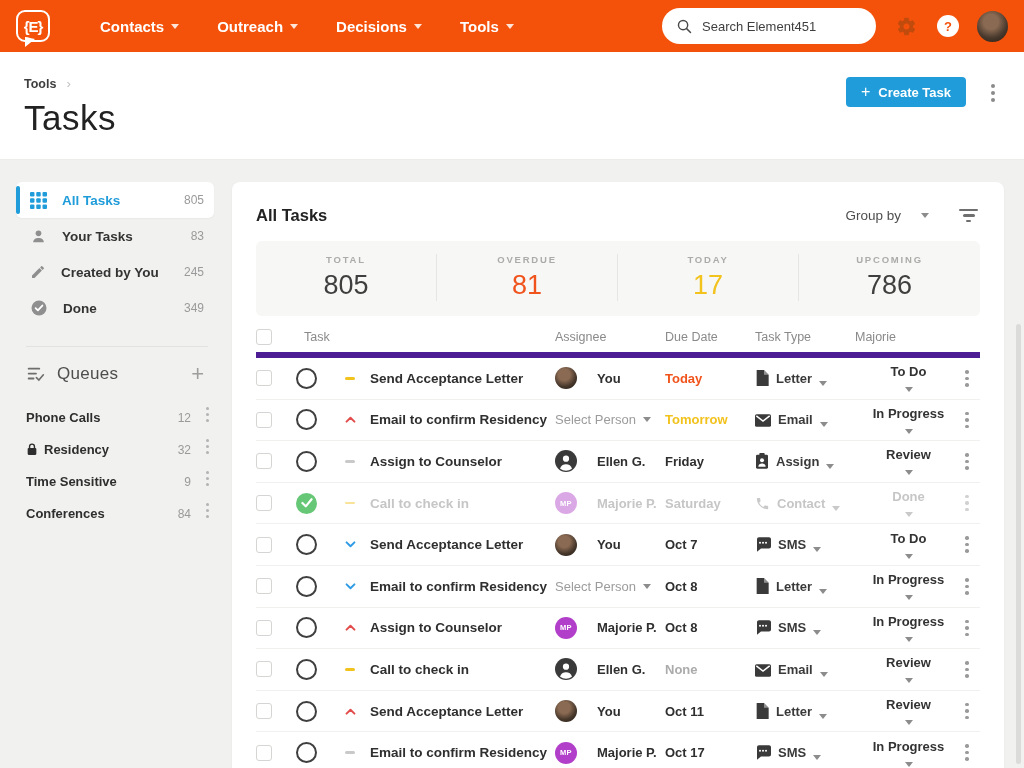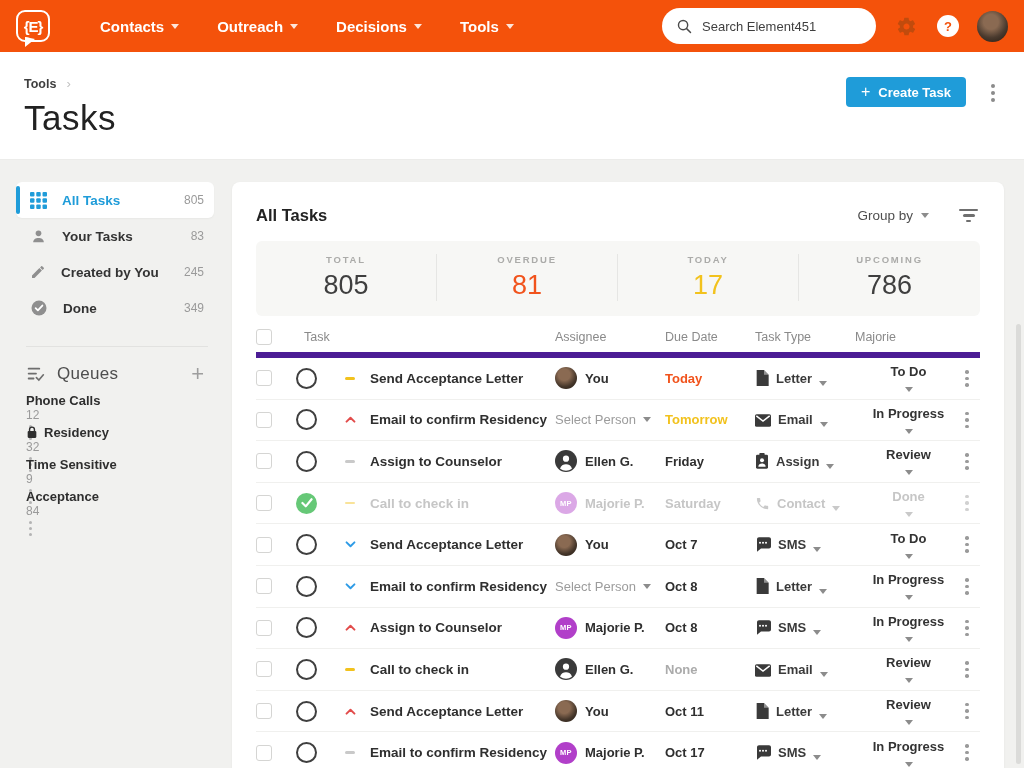--- a/index.html
+++ b/index.html
@@ -40,30 +40,30 @@
   .side-item + .side-item { margin-top:0; }
   .side-item .lbl { font-size:13.5px; font-weight:bold; color:#333; flex:1; }
   .side-item .cnt { font-size:12px; color:#9A9A9A; }
   .side-item.active { background:#fff; box-shadow:0 1px 2px rgba(0,0,0,.04); }
   .side-item.active::before { content:""; position:absolute; left:0; top:4px; bottom:4px; width:4px; background:#1F9CD9; border-radius:3px; }
   .side-item.active .lbl { color:#1F9CD9; }
   .side-divider { border-top:1px solid #E2E2E0; margin:20px 6px 16px 10px; }
   .queues-head { display:flex; align-items:center; gap:11px; padding:0 6px 8px 10px; }
   .queues-head .q-title { font-size:17px; color:#4E4E4E; letter-spacing:.3px; flex:1; }
   .queues-add { color:#9E9E9E; font-size:22px; font-weight:300; cursor:pointer; line-height:1; padding:0 4px; }
-  .queue-item { height:32px; display:flex; align-items:flex-start; padding:0 2px 0 10px; cursor:pointer;flex-direction:column; }
+  .queue-item { height:32px; display:flex; align-items:flex-end; padding:0 2px 0 10px; cursor:pointer; }
   .queue-item .q-lbl { font-size:13px; font-weight:bold; color:#2E2E2E; flex:1; display:flex; align-items:center; gap:6px; }
   .queue-item .cnt { font-size:12px; color:#9A9A9A; margin-right:12px; }
   .queue-item .kebab i { background:#B3B3B3; width:3px; height:3px; }
 
   
   .main-panel { flex:1; background:#fff; border-radius:8px 8px 0 0; box-shadow:0 1px 3px rgba(0,0,0,.05); overflow:hidden; }
   .panel-head { display:flex; align-items:center; padding:24px 24px 14px; }
   .panel-title { font-size:16.5px; font-weight:bold; color:#222; flex:1; }
-  .group-by { display:flex; align-items:center; gap:8px; font-size:13.5px; color:#4E4E4E; cursor:pointer; margin-right:28px;margin-left:45px; }
+  .group-by { display:flex; align-items:center; gap:20px; font-size:13.5px; color:#4E4E4E; cursor:pointer; margin-right:28px;margin-left:45px; }
   .group-by .caret, .dd-caret { border-top-color:#8C8C8C; }
   .filter-ico { display:flex; flex-direction:column; align-items:center; gap:3.5px; cursor:pointer; padding:2px; }
   .filter-ico i { height:2.2px; background:#6F6F6F; border-radius:2px; display:block; }
   .filter-ico i:nth-child(1){width:19px;} .filter-ico i:nth-child(2){width:12px;} .filter-ico i:nth-child(3){width:5px;}
 
   .stats-bar { margin:2px 24px 0; background:#F7F7F5; border-radius:6px; display:grid; grid-template-columns:repeat(4,1fr); padding:13px 0 15px; }
   .stat-cell { text-align:center; border-right:1px solid #E6E6E4; }
   .stat-cell:last-child { border-right:none; }
   .stat-label { font-size:9.5px; font-weight:bold; letter-spacing:1.8px; color:#ABABA9; }
   .stat-value { font-size:27px; font-weight:500; margin-top:5px; color:#3F3F3F; }
@@ -72,21 +72,21 @@
   .t-grid { display:grid; grid-template-columns:40px 42px 24px 1fr 110px 90px 100px 107px 18px; align-items:center; }
   .t-head { height:36px; border-bottom:6px solid #4c1d95; color:#8A8A8A; font-size:12.5px; }
   .t-head .col-task { grid-column:2 / 5; padding-left:8px; }
   .checkbox { width:16px; height:16px; border:1.5px solid #D5D5D3; border-radius:3px; background:#fff; cursor:pointer; }
   .t-row { height:41.6px; border-bottom:1px solid #F0F0EE; }
   .circle { width:21px; height:21px; border:2px solid #3F3F3F; border-radius:50%; cursor:pointer; }
   .circle.done { border:none; background:#66C877; display:flex; align-items:center; justify-content:center; }
   .prio { display:flex; justify-content:center; align-items:center; }
   .prio .dash { width:10px; height:2.6px; border-radius:2px; }
   .task-name { font-size:13.5px; font-weight:bold; color:#2F2F2F; padding-left:8px; cursor:pointer; white-space:nowrap; }
-  .assignee { display:flex; align-items:center; gap:8px; font-size:13px; font-weight:bold; color:#2F2F2F; cursor:pointer; }
+  .assignee { display:flex; align-items:center; gap:20px; font-size:13px; font-weight:bold; color:#2F2F2F; cursor:pointer; }
   .assignee.select-person { font-weight:normal; color:#9C9C9C; gap:7px; }
   .av { width:22px; height:22px; border-radius:50%; flex:none; display:flex; align-items:center; justify-content:center; }
   .av.photo { background:radial-gradient(circle at 42% 35%, #8a6a52 0 30%, #46372b 62%, #1d150d 100%); }
   .av.initials { background:#B13FC9; color:#fff; font-size:7.5px; font-weight:bold; letter-spacing:.3px; }
   .due { font-size:13px; font-weight:bold; }
   .ttype { display:flex; align-items:flex-end; gap:7px; font-size:13px; font-weight:bold; color:#3A3A3A; cursor:pointer; }
   .status { display:flex; align-items:center; gap:8px; font-size:13px; font-weight:bold; color:#333; cursor:pointer;flex-direction:column; }
   .t-row.is-done .task-name, .t-row.is-done .due, .t-row.is-done .status,
   .t-row.is-done .ttype, .t-row.is-done .assignee { color:#C6C6C6; }
   .t-row.is-done .ttype svg path, .t-row.is-done .ttype svg rect, .t-row.is-done .ttype svg circle { fill:#C9C9C9; }
@@ -249,21 +249,21 @@
         <div class="queue-item">
      <span class="q-lbl">Time Sensitive</span>
      <span class="cnt">9</span>
      <span class="kebab row-kebab">
             <i></i>
             <i></i>
             <i></i>
           </span>
    </div>
         <div class="queue-item">
-     <span class="q-lbl">Acceptance</span>
+     <span class="q-lbl">Conferences</span>
      <span class="cnt">84</span>
      <span class="kebab row-kebab">
             <i></i>
             <i></i>
             <i></i>
           </span>
    </div>
       </div>
   </aside>
 

